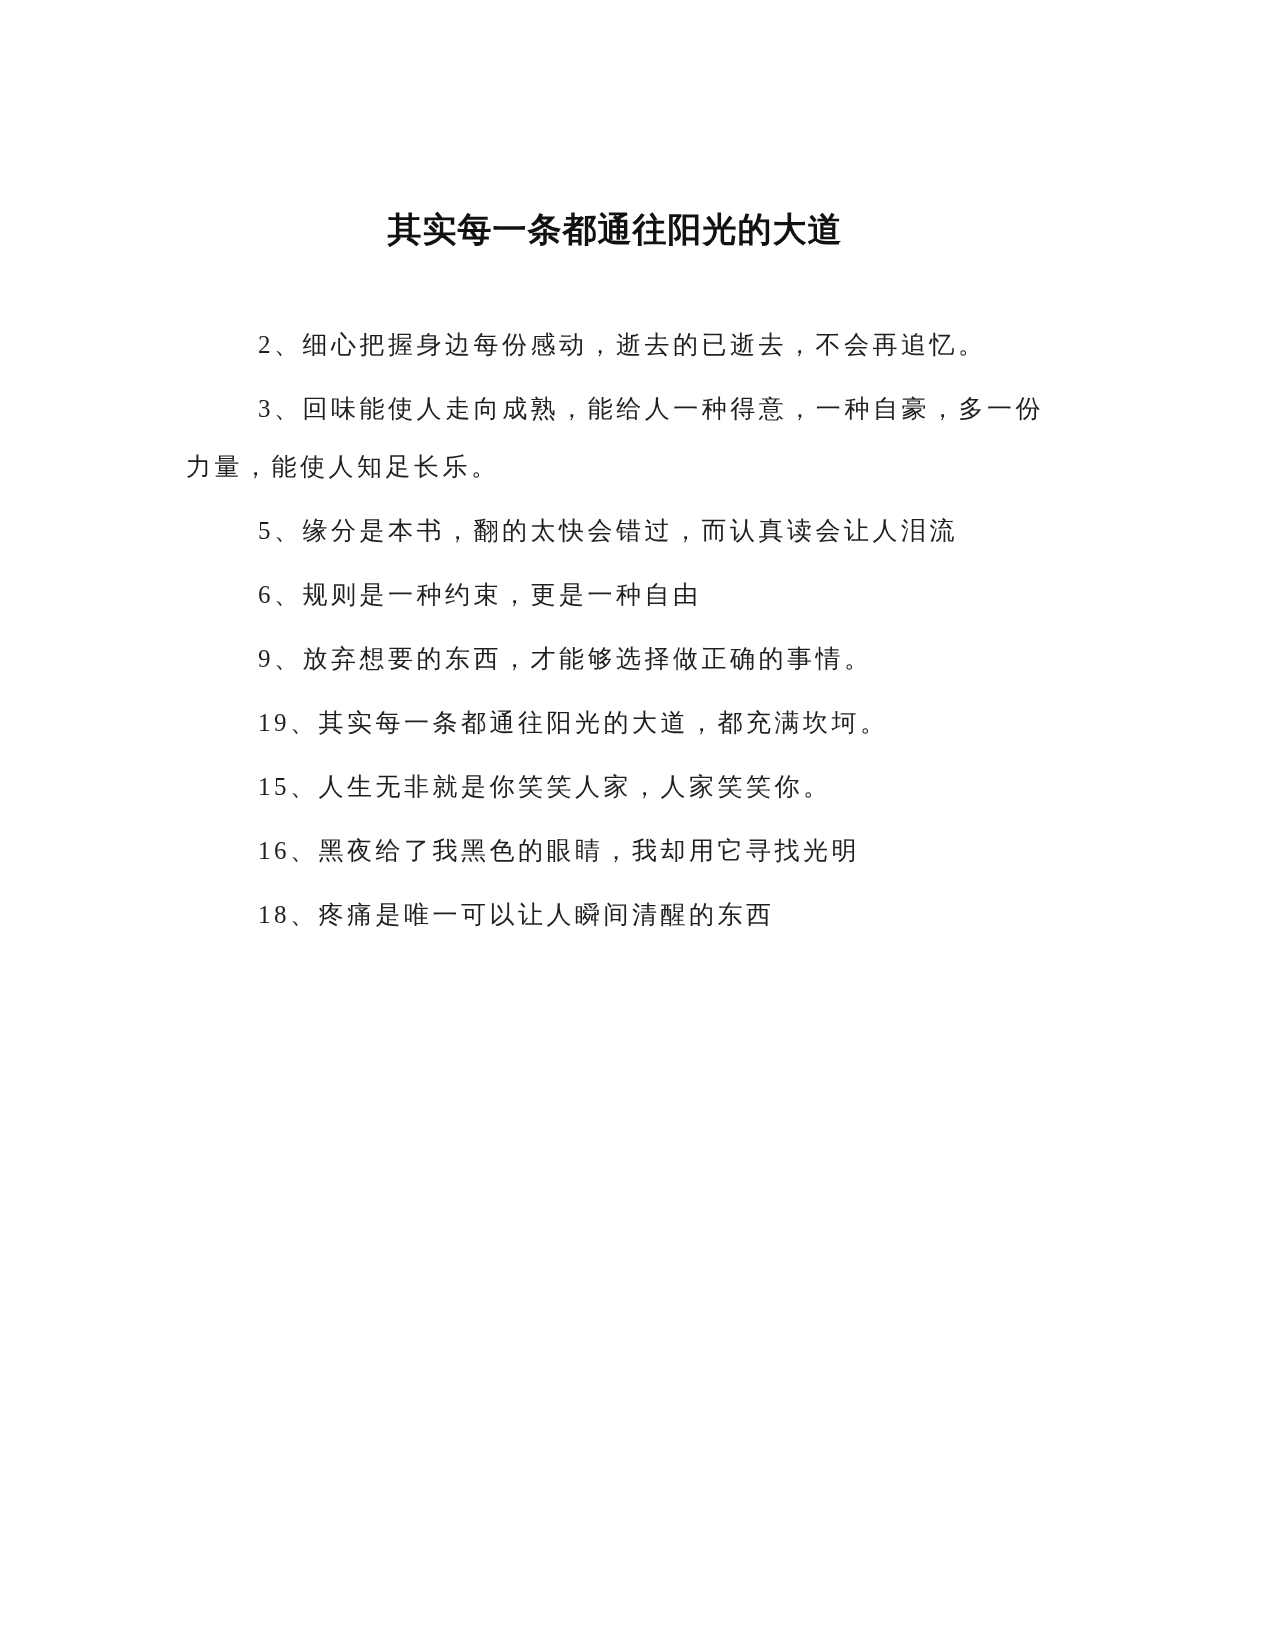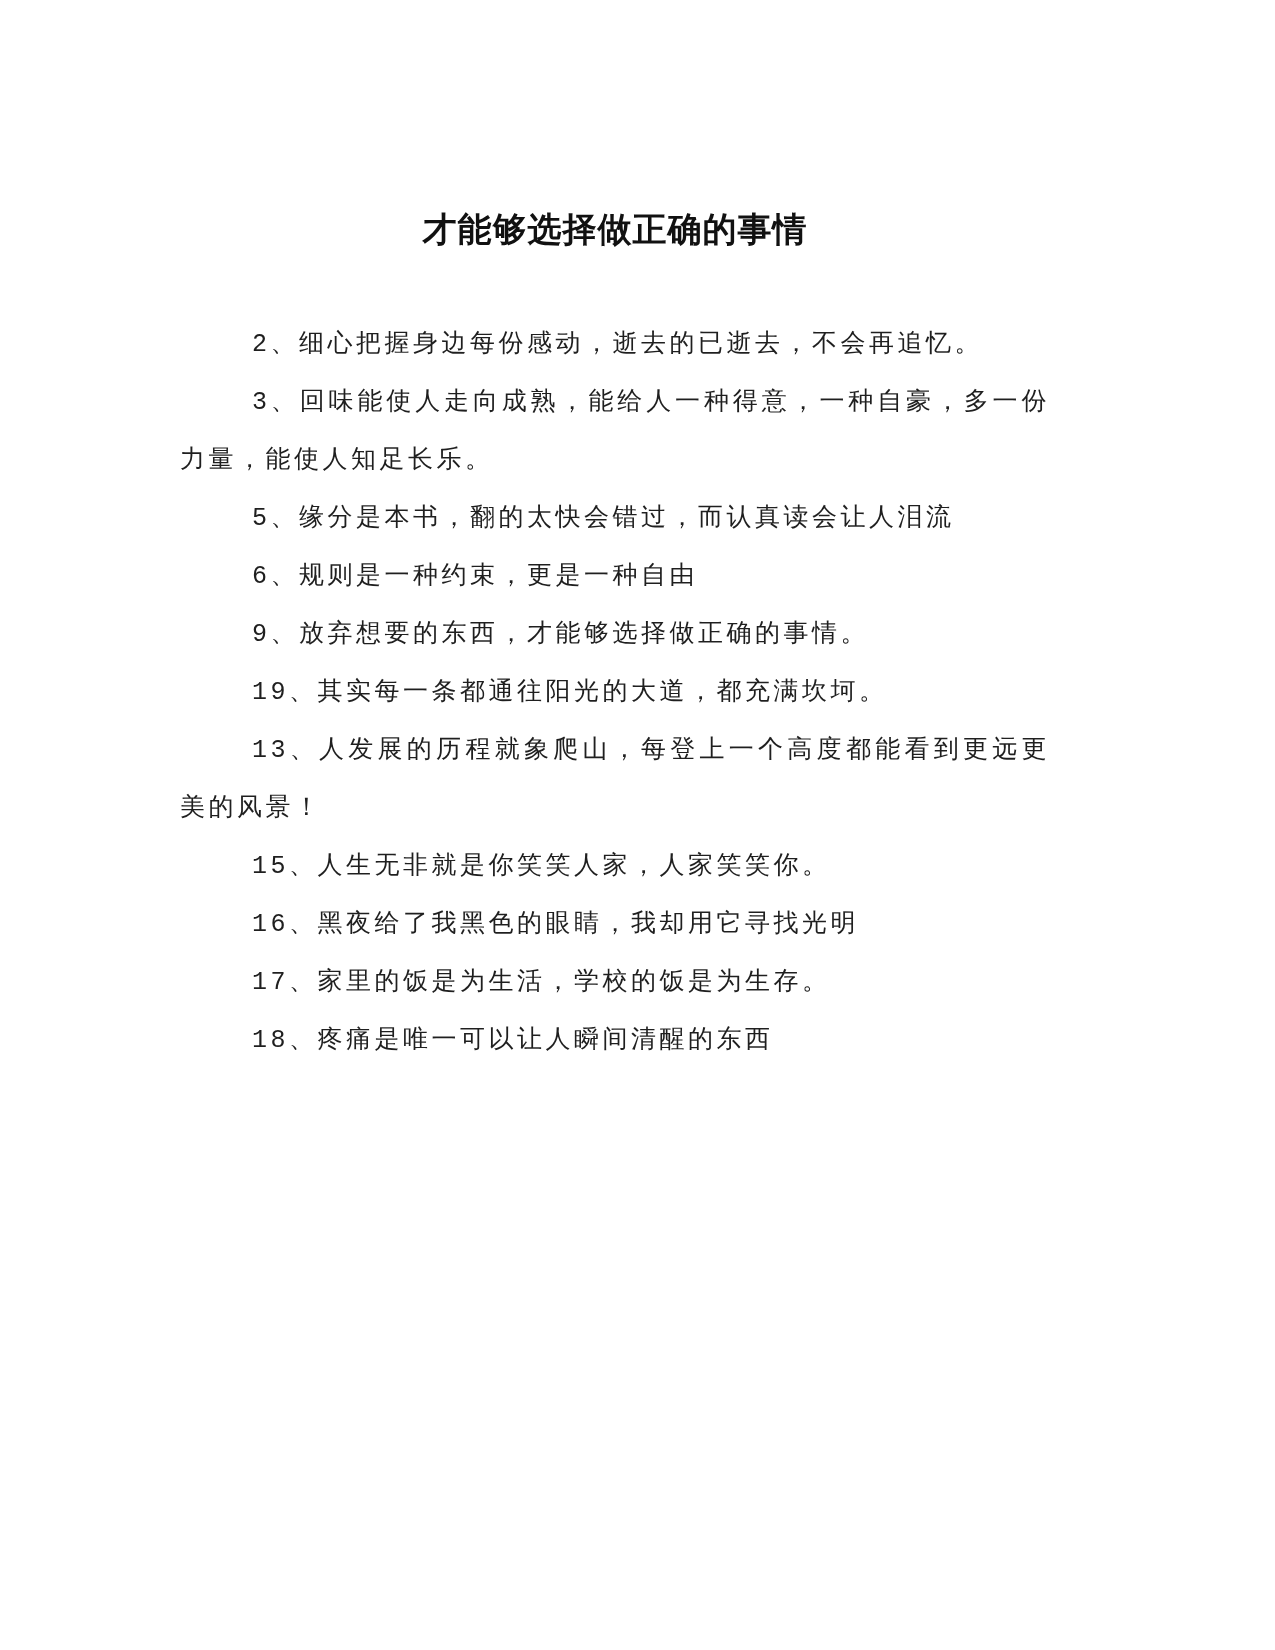--- a/index.html
+++ b/index.html
@@ -24,43 +24,41 @@
     font-weight: bold;
     font-size: 34px;
     line-height: 46px;
     color: #111111;
     letter-spacing: 1px;
   }
   .content {
     width: 870px;
   }
   .quote {
-    margin: 0;
-    font-family: Liberation Mono, monospace;
+    margin: 6px;
+    font-family: Liberation Serif, serif;
     font-size: 25px;
     line-height: 58px;
     color: #1f1f1f;
     text-indent: 72px;
     letter-spacing: 3.5px;
     text-align: justify;
     text-justify: inter-ideograph;
     word-break: break-all;
   }
 </style>
 </head>
 <body>
 
 <div class="page">
-  <h1 class="doc-title">才能够选择做正确的事情</h1>
+  <h1 class="doc-title">其实每一条都通往阳光的大道</h1>
   <div class="content">
     <p class="quote">2、细心把握身边每份感动，逝去的已逝去，不会再追忆。</p>
     <p class="quote">3、回味能使人走向成熟，能给人一种得意，一种自豪，多一份力量，能使人知足长乐。</p>
     <p class="quote">5、缘分是本书，翻的太快会错过，而认真读会让人泪流</p>
     <p class="quote">6、规则是一种约束，更是一种自由</p>
     <p class="quote">9、放弃想要的东西，才能够选择做正确的事情。</p>
     <p class="quote">19、其实每一条都通往阳光的大道，都充满坎坷。</p>
-    <p class="quote">13、人发展的历程就象爬山，每登上一个高度都能看到更远更美的风景！</p>
     <p class="quote">15、人生无非就是你笑笑人家，人家笑笑你。</p>
     <p class="quote">16、黑夜给了我黑色的眼睛，我却用它寻找光明</p>
-    <p class="quote">17、家里的饭是为生活，学校的饭是为生存。</p>
     <p class="quote">18、疼痛是唯一可以让人瞬间清醒的东西</p>
   </div>
 </div>
 
 </body></html>

